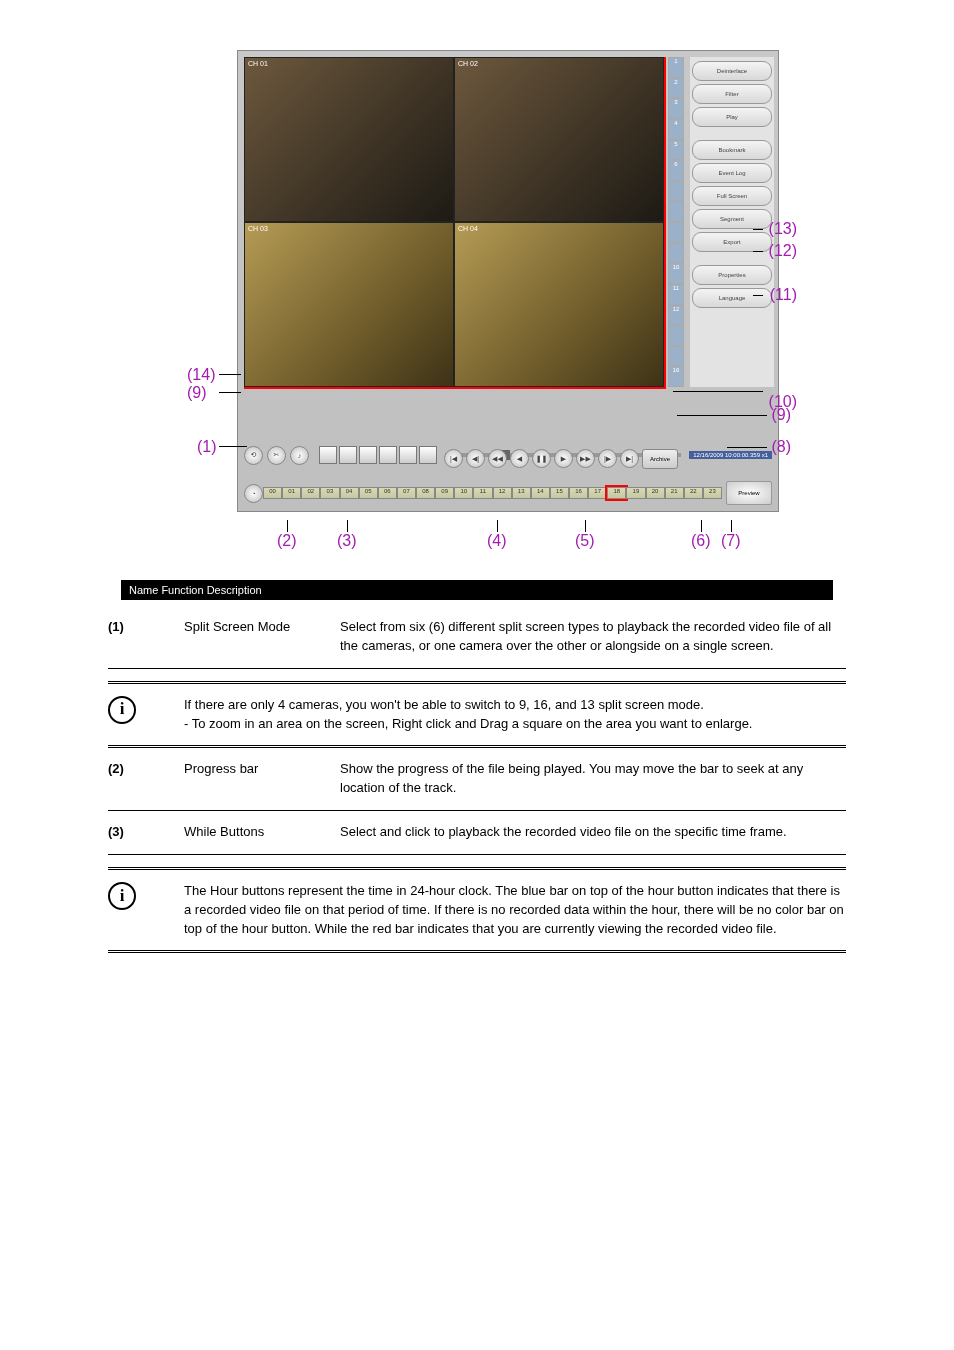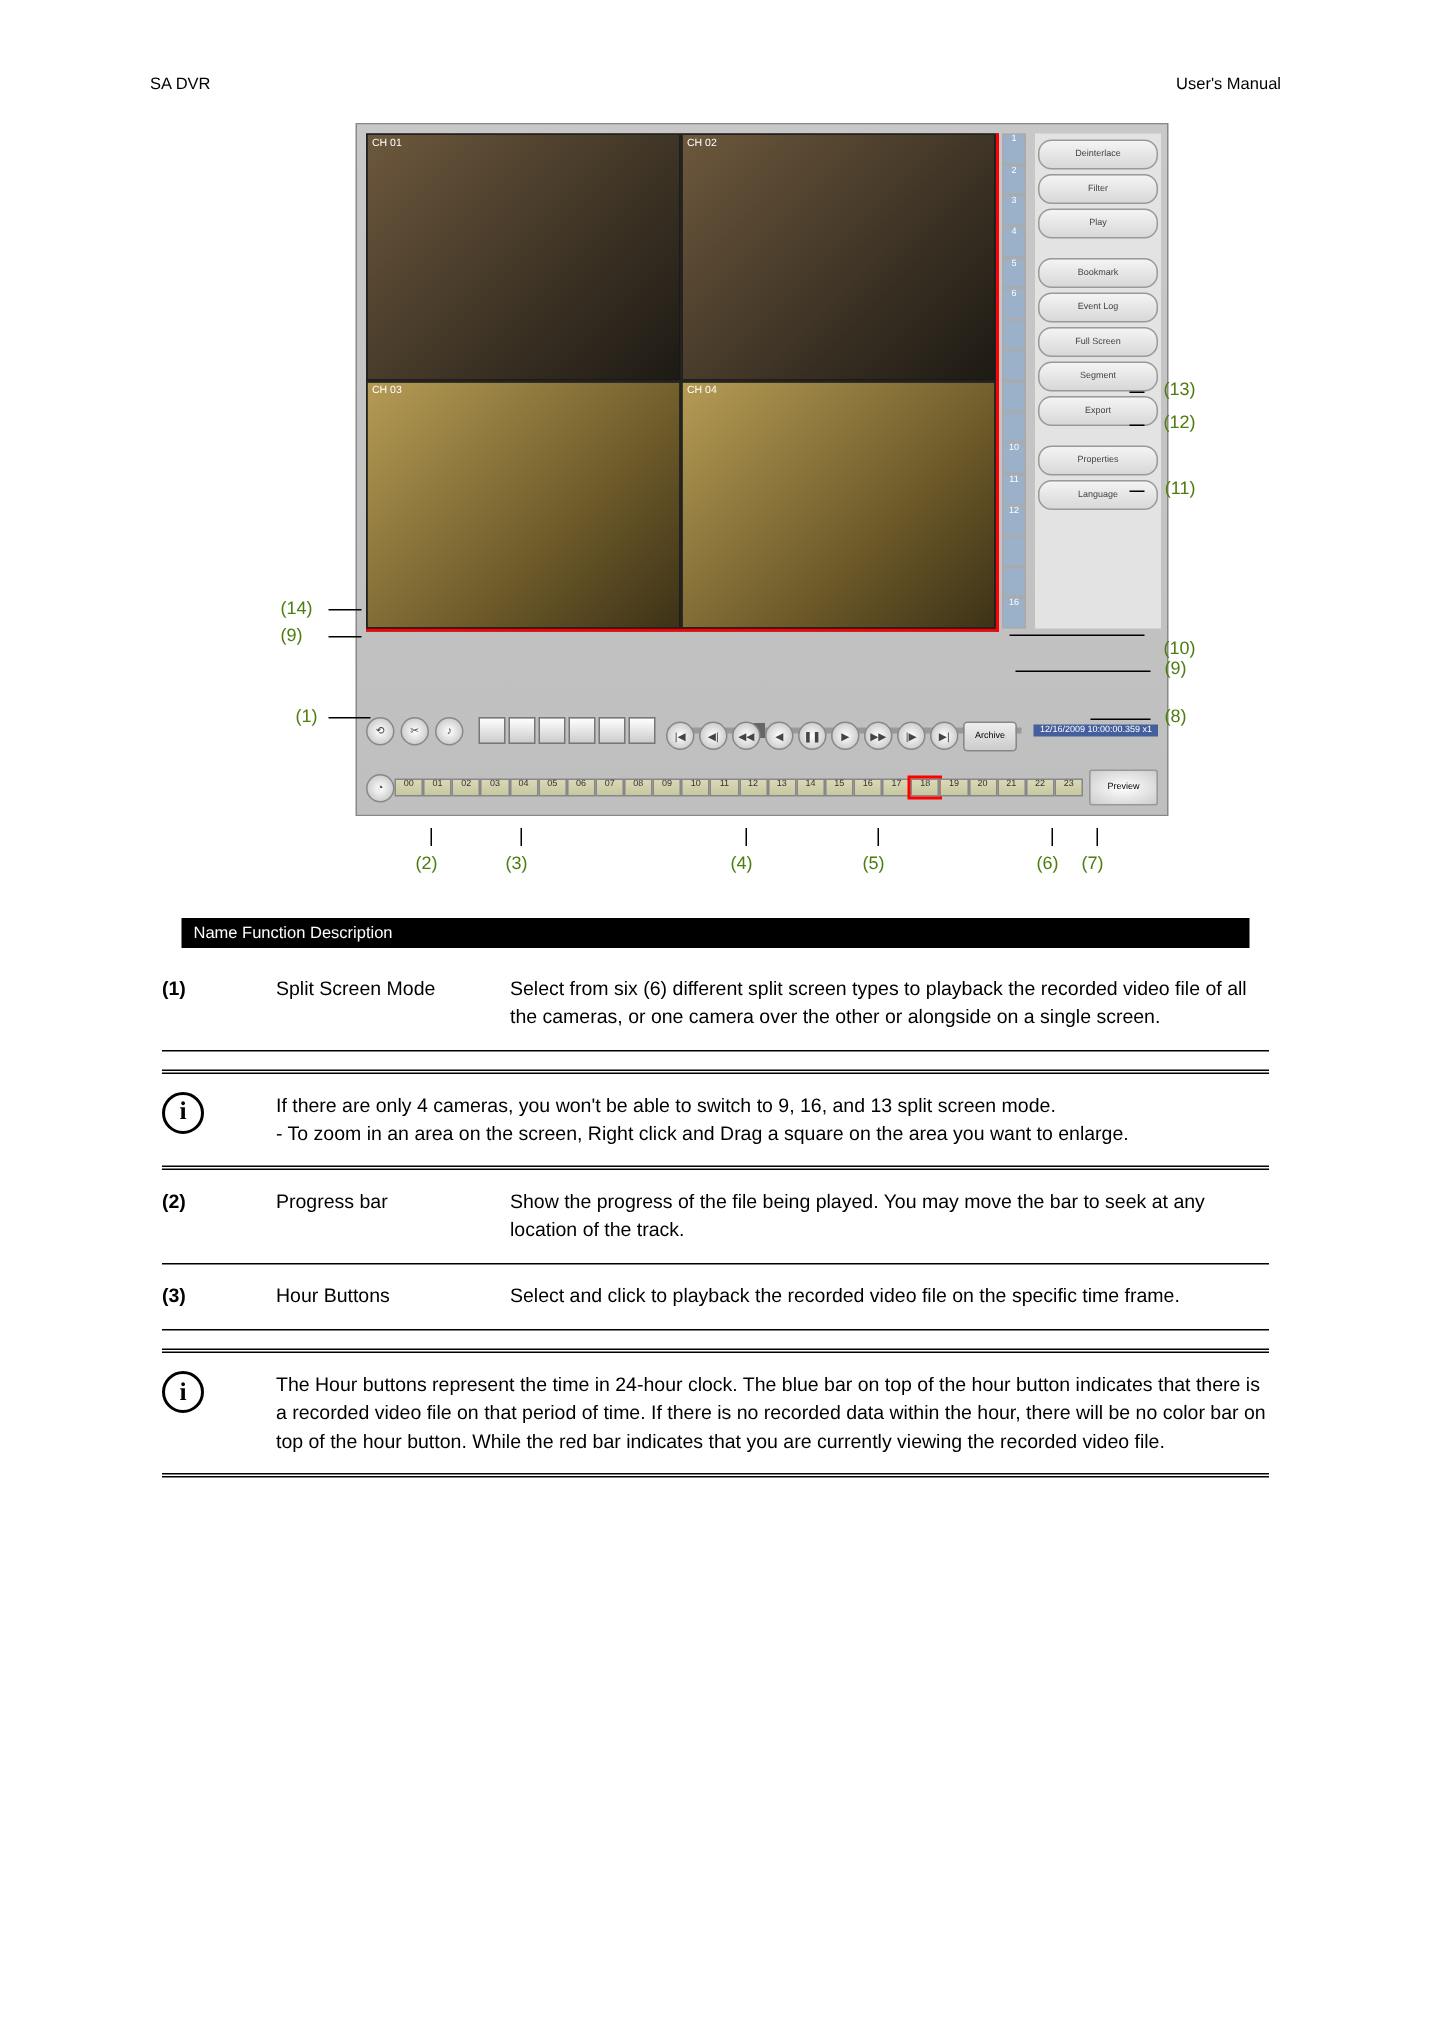--- a/index.html
+++ b/index.html
@@ -108,22 +108,22 @@
     height:24px;
     display:flex;align-items:center;
   }
   .timeline .hrs{flex:1;display:flex;height:12px;}
   .timeline .hrs .h{flex:1;border:1px solid #888;background:linear-gradient(#d9d9b8,#c7c79f);font-size:6px;color:#333;text-align:center;}
   .timeline .hrs .h.red{outline:2px solid red;}
   .tick{width:44px;height:22px;background:radial-gradient(#fff,#ccc);border:1px solid #999;font-size:6px;display:flex;align-items:center;justify-content:center;margin-left:4px;border-radius:2px;}
   
   .label{
     position:absolute;
-    font-size:12px;
-    color:#4d7c0f;
+    font-size:16px;
+    color:#a21caf;
     white-space:nowrap;
   }
   .label.left{ text-align:center; }
   .line{
     position:absolute;
     background:#000;
     height:1px;
   }
   .vline{
     position:absolute;
@@ -156,24 +156,20 @@
   .info-icon{
     width:24px;height:24px;border-radius:50%;border:2px solid #000;display:inline-flex;align-items:center;justify-content:center;font-weight:bold;font-family:Georgia,serif;font-size:17px;
   }
   .col-name{width:60px;font-weight:bold;}
   .col-func{width:140px;}
 </style>
 </head>
 <body>
 
 <div class="page">
-  <div class="header-row">
-    <span>SA DVR</span>
-    <span>User's Manual</span>
-  </div>
 
   <div class="annotated">
     <div class="app-frame">
       <div class="video-area">
         <div class="cam">
             <span class="lbl">CH 01</span>
           </div>
         <div class="cam">
             <span class="lbl">CH 02</span>
           </div>
@@ -346,21 +342,21 @@
       <td class="col-func">Progress bar</td>
       <td>Show the progress of the file being played. You may move the bar to seek at any location of the track.</td>
     </tr>
     <tr>
           <td colspan="3">
             <div class="hr-thin"></div>
           </td>
         </tr>
     <tr>
       <td class="col-name">(3)</td>
-      <td class="col-func">Hour Buttons</td>
+      <td class="col-func">While Buttons</td>
       <td>Select and click to playback the recorded video file on the specific time frame.</td>
     </tr>
     <tr>
           <td colspan="3">
             <div class="hr-thin"></div>
           </td>
         </tr>
     <tr>
           <td colspan="3">
             <div class="hr-thick"></div>

